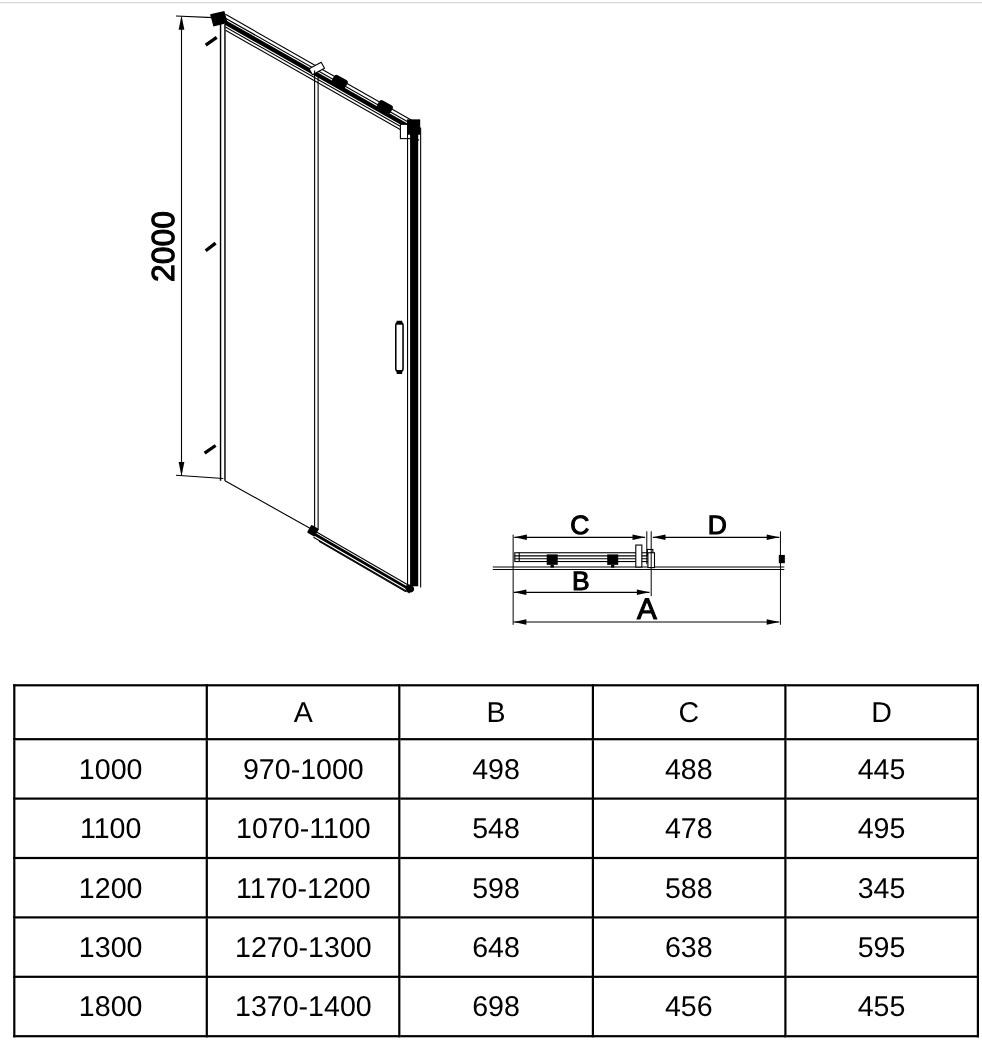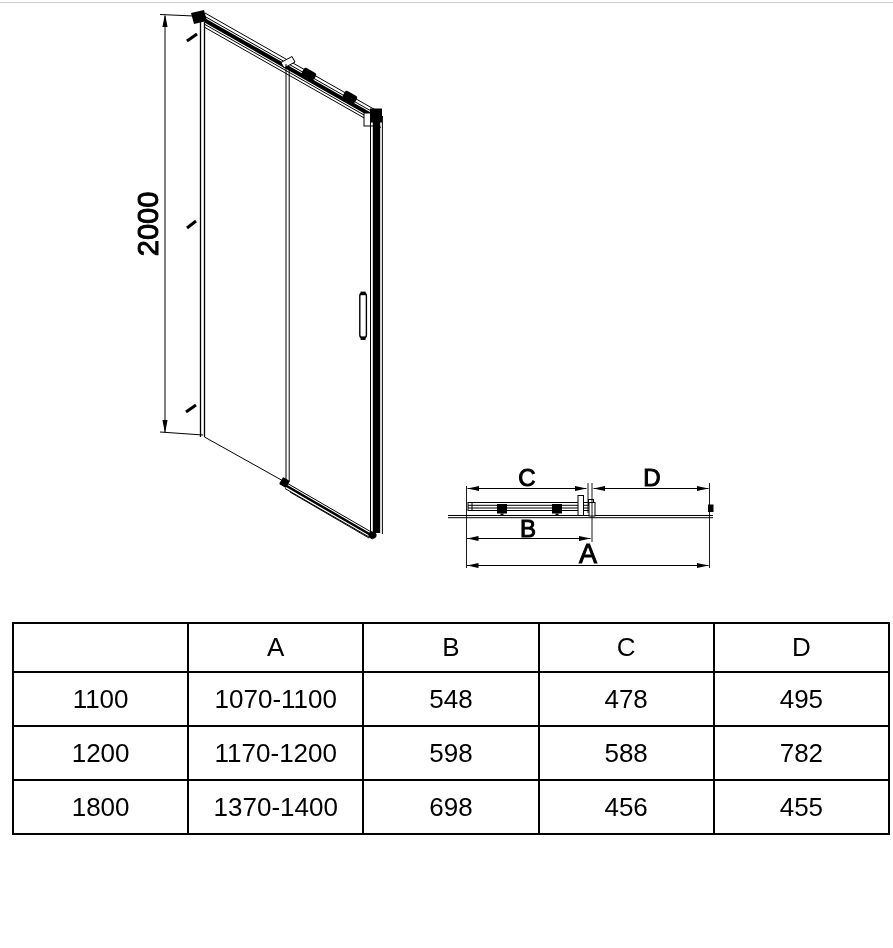--- a/index.html
+++ b/index.html
@@ -146,32 +146,46 @@
       <tr>
         <th></th>
         <th>A</th>
         <th>B</th>
         <th>C</th>
         <th>D</th>
       </tr>
     </thead>
   <tbody>
       <tr>
+        <td>1000</td>
+        <td>970-1000</td>
+        <td>498</td>
+        <td>488</td>
+        <td>445</td>
+      </tr>
+      <tr>
         <td>1100</td>
         <td>1070-1100</td>
         <td>548</td>
         <td>478</td>
         <td>495</td>
       </tr>
       <tr>
         <td>1200</td>
         <td>1170-1200</td>
         <td>598</td>
         <td>588</td>
-        <td>782</td>
+        <td>345</td>
+      </tr>
+      <tr>
+        <td>1300</td>
+        <td>1270-1300</td>
+        <td>648</td>
+        <td>638</td>
+        <td>595</td>
       </tr>
       <tr>
         <td>1800</td>
         <td>1370-1400</td>
         <td>698</td>
         <td>456</td>
         <td>455</td>
       </tr>
     </tbody>
 </table>

